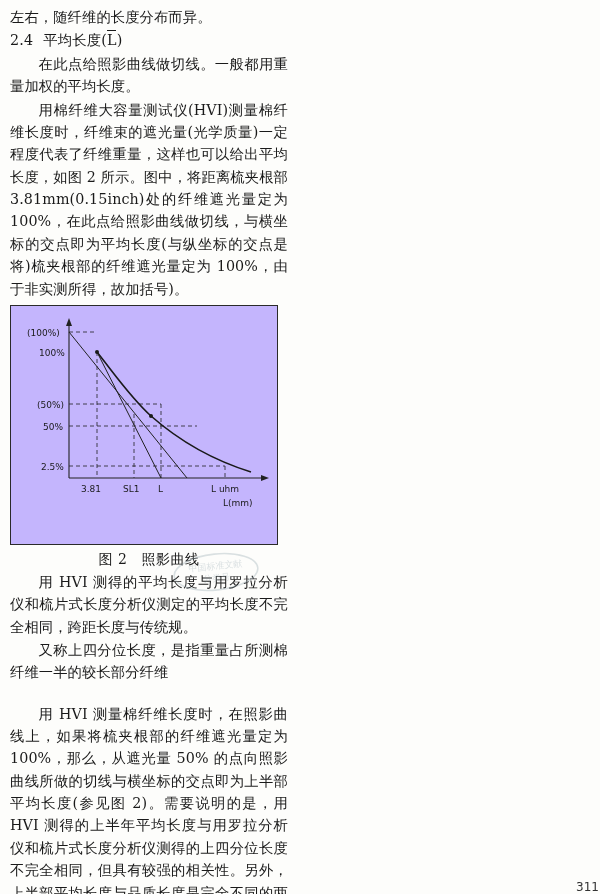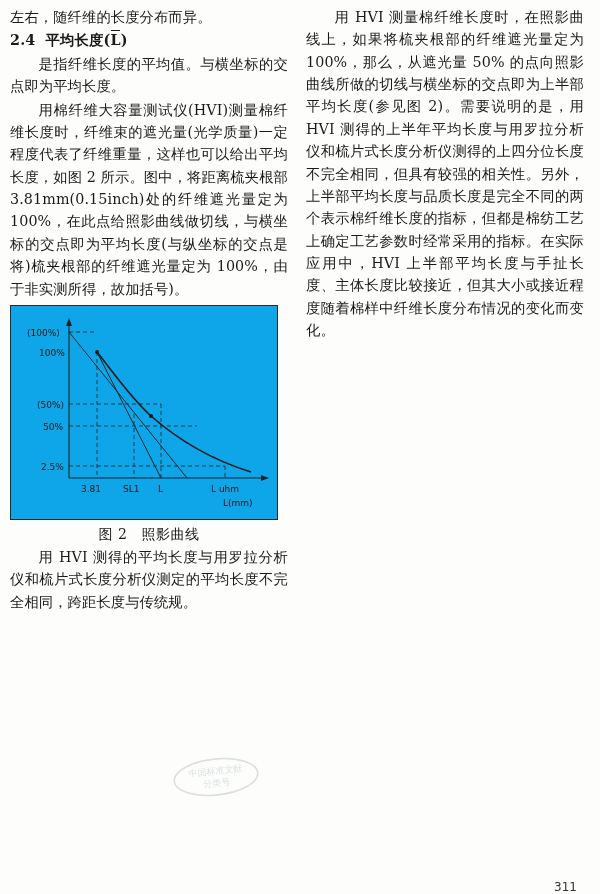--- a/index.html
+++ b/index.html
@@ -20,41 +20,42 @@
     height: 894px;
     box-sizing: border-box;
     padding: 6px 10px 4px 10px;
     background: #fdfdfb;
   }
   .columns {
     display: flex;
     width: 100%;
     height: 100%;
     gap: 18px;
+    flex-direction: column;
   }
   .col {
     width: 278px;
     position: relative;
   }
   p {
     margin: 0 0 1px 0;
     font-size: 14.3px;
     line-height: 1.565;
     text-align: justify;
     text-justify: inter-ideograph;
     letter-spacing: 0.1px;
   }
   .indent {
     text-indent: 2em;
   }
   .heading {
     margin: 1px 0 1px 0;
     font-size: 14.3px;
     line-height: 1.58;
-    font-weight: 700;
+    font-weight: 400;
     letter-spacing: 0.2px;
   }
   .heading .num {
     margin-right: 10px;
   }
   .ov {
     position: relative;
     display: inline-block;
   }
   .ov::before {
@@ -65,25 +66,25 @@
     top: 0.06em;
     border-top: 1px solid #1a1a1a;
   }
   sub { font-size: 0.72em; }
   
   .figure-wrap {
     margin: 5px 0 0 0;
   }
   .figure-box {
     width: 268px;
-    height: 215px;
+    height: 240px;
     border: 1px solid #2a2a2a;
     box-sizing: border-box;
     position: relative;
-    background: #0ea5e9;
+    background: #c4b5fd;
   }
   .fig-caption {
     text-align: center;
     font-size: 14px;
     margin: 6px 0 2px 0;
     letter-spacing: 0.5px;
   }
   .fig-caption .cap-num { margin-right: 14px; }
   .stamp {
     position: absolute;
@@ -95,42 +96,42 @@
     transform: rotate(-6deg);
     pointer-events: none;
     color: #8a9ea8;
     font-size: 11px;
     line-height: 1.15;
     text-align: center;
     font-family: "DejaVu Sans", "Liberation Sans", sans-serif;
   }
   .footer-page {
     position: absolute;
-    right: 23px;
+    right: 1px;
     bottom: 0px;
     font-size: 12px;
     color: #333;
     font-family: "DejaVu Sans", "Liberation Sans", sans-serif;
   }
 </style>
 </head>
 <body>
 
 <div class="page">
   <div class="columns">
 
     <div class="col">
 
       <p>左右，随纤维的长度分布而异。</p>
 
       <div class="heading">
         <span class="num">2.4</span><span>平均长度(</span><span class="ov">L</span><span>)</span>
       </div>
 
-      <p class="indent">是指纤维长度的平均值。与横坐标的交点即为平均长度。</p>
+      <p class="indent">在此点给照影曲线做切线。一般都用重量加权的平均长度。</p>
       <p class="indent">用棉纤维大容量测试仪(HVI)测量棉纤维长度时，纤维束的遮光量(光学质量)一定程度代表了纤维重量，这样也可以给出平均长度，如图 2 所示。图中，将距离梳夹根部 3.81mm(0.15inch)处的纤维遮光量定为 100%，在此点给照影曲线做切线，与横坐标的交点即为平均长度(与纵坐标的交点是将)梳夹根部的纤维遮光量定为 100%，由于非实测所得，故加括号)。</p>
 
       <div class="figure-wrap">
         <div class="figure-box">
           <svg width="266" height="213" viewBox="0 0 266 213">
 
             <line x1="58" y1="18" x2="58" y2="172" stroke="#222" stroke-width="1.1"></line>
             <polygon points="58,12 55,20 61,20" fill="#222"></polygon>
             <line x1="58" y1="172" x2="252" y2="172" stroke="#222" stroke-width="1.1"></line>
             <polygon points="258,172 250,169 250,175" fill="#222"></polygon>
@@ -168,20 +169,21 @@
           </svg>
         </div>
         <div class="fig-caption">
           <span class="cap-num">图 2</span><span>照影曲线</span>
         </div>
       </div>
 
       <p class="indent">用 HVI 测得的平均长度与用罗拉分析仪和梳片式长度分析仪测定的平均长度不完全相同，跨距长度与传统规。</p>
 
 
+      <p class="indent">又称上四分位长度，是指重量占所测棉纤维一半的较长部分纤维</p>
 
       <div class="stamp">
         <svg width="92" height="42" viewBox="0 0 92 42">
           <ellipse cx="46" cy="21" rx="42" ry="18" fill="none" stroke="#8a9ea8" stroke-width="1.6"></ellipse>
           <text x="46" y="18" font-size="9" text-anchor="middle" fill="#8a9ea8" font-family="DejaVu Sans, Liberation Sans, sans-serif">中国标准文献</text>
           <text x="46" y="30" font-size="9" text-anchor="middle" fill="#8a9ea8" font-family="DejaVu Sans, Liberation Sans, sans-serif">分类号</text>
         </svg>
       </div>
     </div>
 

